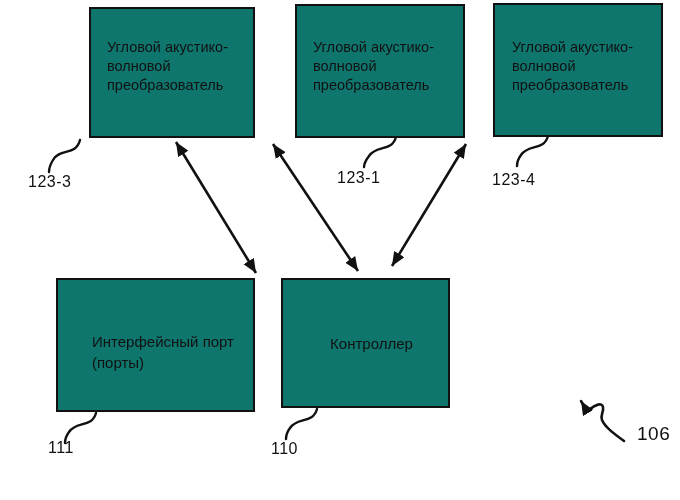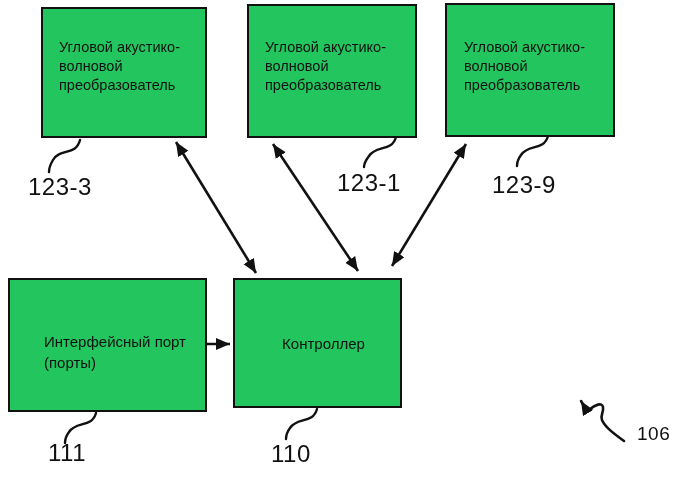--- a/index.html
+++ b/index.html
@@ -15,40 +15,41 @@
   }
   .overlay {
     position: absolute;
     left: 0; top: 0;
     width: 680px; height: 500px;
     pointer-events: none;
   }
   .box {
     position: absolute;
     border: 2px solid #111111;
-    background: #22c55e;
+    background: #0f766e;
     font-size: 14.5px;
     line-height: 19px;
+    margin-left: 48px;
   }
   .box-t1 { left: 41px;  top: 7px;  width: 166px; height: 131px; padding: 29px 8px 0 16px; }
   .box-t2 { left: 247px; top: 4px;  width: 170px; height: 134px; padding: 32px 8px 0 16px; }
   .box-t3 { left: 445px; top: 3px;  width: 170px; height: 134px; padding: 33px 8px 0 17px; }
   .box-if {
     left: 8px; top: 278px; width: 199px; height: 134px;
     padding: 51px 8px 0 34px; font-size: 15px; line-height: 21px;
   }
   .box-ctrl {
     left: 233px; top: 278px; width: 169px; height: 130px;
     display: flex; align-items: center; justify-content: center;
     font-size: 15px;
     padding-left: 12px;
   }
   .ref {
     position: absolute;
-    font-size: 24px;
+    font-size: 16px;
     letter-spacing: 0.5px;
     white-space: nowrap;
   }
   .ref-123-3 { left: 28px;  top: 173px; }
   .ref-123-1 { left: 337px; top: 169px; }
   .ref-123-2 { left: 492px; top: 171px; }
   .ref-111   { left: 48px;  top: 439px; text-align: right; }
   .ref-110   { left: 271px; top: 440px; }
   .ref-106   { left: 637px; top: 423px; font-size: 19px; }
   .caption {
@@ -97,19 +98,19 @@
   </div>
   <div class="box box-if">
     <span>Интерфейсный порт (порты)</span>
   </div>
   <div class="box box-ctrl">
     <span>Контроллер</span>
   </div>
 
   <div class="ref ref-123-3">123-3</div>
   <div class="ref ref-123-1">123-1</div>
-  <div class="ref ref-123-2">123-9</div>
+  <div class="ref ref-123-2">123-4</div>
   <div class="ref ref-111">111</div>
   <div class="ref ref-110">110</div>
   <div class="ref ref-106">106</div>
 
 
 </div>
 
 </body></html>

